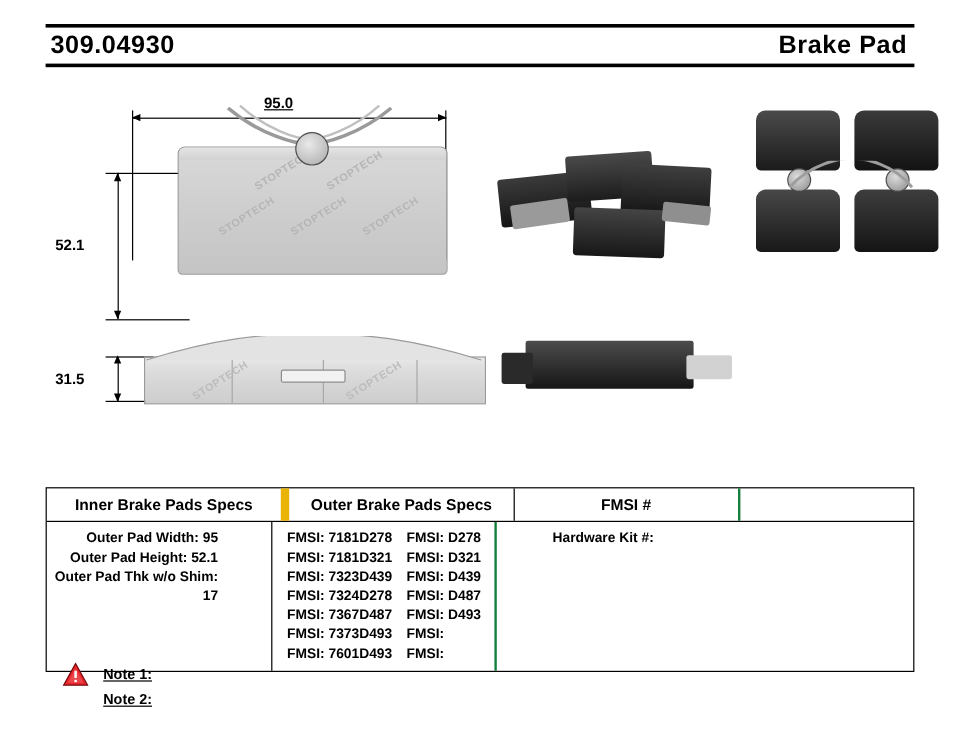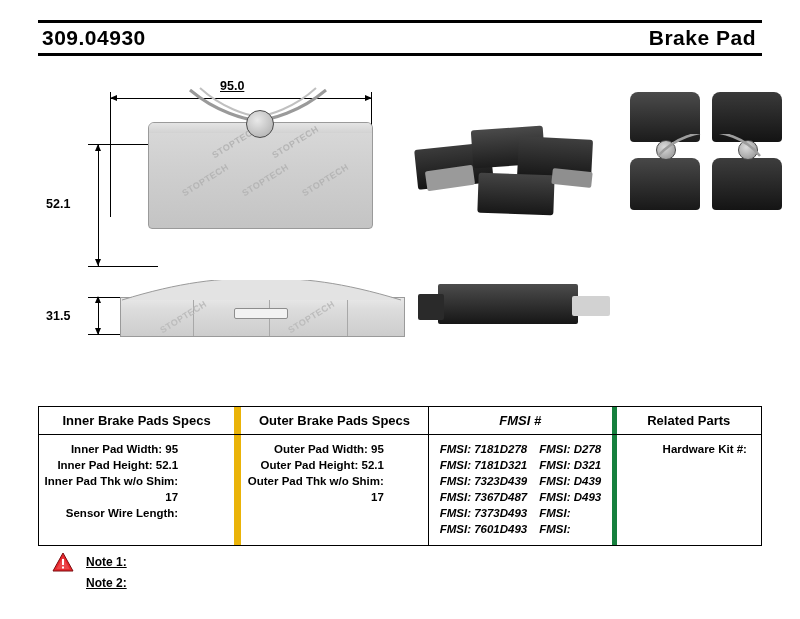--- a/index.html
+++ b/index.html
@@ -49,21 +49,21 @@
   }
   .thead{display:flex;border-bottom:1px solid #000;}
   .thead .cell{
     font-size:13px;font-weight:bold;text-align:center;padding:6px 2px;
     box-sizing:border-box;
   }
   .tbody{display:flex;min-height:110px;}
   .tbody .cell{box-sizing:border-box;padding:6px 4px;font-size:11.5px;}
   .c1{width:28%;border-right:7px solid #eab308;}
   .c2{width:26%;border-right:1px solid #000;}
-  .c3{width:26%;border-right:5px solid #15803d;font-style:italic;}
+  .c3{width:26%;border-right:2px solid #15803d;}
   .c4{width:20%;}
   .spec-line{text-align:right;padding-right:52px;line-height:16px;font-weight:bold;font-size:11.5px;}
   .spec-line.c2row{padding-right:40px;}
   .fmsi-row{display:flex;line-height:16px;font-weight:bold;}
   .fmsi-a{width:58%;text-align:right;padding-right:6px;}
   .fmsi-b{width:42%;text-align:left;padding-left:6px;}
   .related{font-weight:bold;font-size:11.5px;padding-left:6px;line-height:16px;margin-left:36px;}
 
   
   .notes{position:absolute;left:52px;top:551px;font-size:12px;font-weight:bold;}
@@ -191,49 +191,46 @@
       <div class="shim" style="left:154px;top:16px;width:38px;height:20px;background:#d2d2d2;border-radius:2px;"></div>
     </div>
 
   </div>
 
   <div class="table">
     <div class="thead">
       <div class="cell c1">Inner Brake Pads Specs</div>
       <div class="cell c2">Outer Brake Pads Specs</div>
       <div class="cell c3">FMSI #</div>
-      <div class="cell c4">Related Parts</div>
     </div>
     <div class="tbody">
 
-      <div class="cell c1">
-        <div class="spec-line">Inner Pad Width: 95</div>
-        <div class="spec-line">Inner Pad Height: 52.1</div>
-        <div class="spec-line">Inner Pad Thk w/o Shim: 17</div>
-        <div class="spec-line">Sensor Wire Length:</div>
-      </div>
 
       <div class="cell c2">
         <div class="spec-line c2row">Outer Pad Width: 95</div>
         <div class="spec-line c2row">Outer Pad Height: 52.1</div>
         <div class="spec-line c2row">Outer Pad Thk w/o Shim: 17</div>
       </div>
 
       <div class="cell c3">
         <div class="fmsi-row">
           <span class="fmsi-a">FMSI:  7181D278</span>
           <span class="fmsi-b">FMSI:  D278</span>
         </div>
         <div class="fmsi-row">
           <span class="fmsi-a">FMSI:  7181D321</span>
           <span class="fmsi-b">FMSI:  D321</span>
         </div>
         <div class="fmsi-row">
           <span class="fmsi-a">FMSI:  7323D439</span>
           <span class="fmsi-b">FMSI:  D439</span>
+        </div>
+        <div class="fmsi-row">
+          <span class="fmsi-a">FMSI:  7324D278</span>
+          <span class="fmsi-b">FMSI:  D487</span>
         </div>
         <div class="fmsi-row">
           <span class="fmsi-a">FMSI:  7367D487</span>
           <span class="fmsi-b">FMSI:  D493</span>
         </div>
         <div class="fmsi-row">
           <span class="fmsi-a">FMSI:  7373D493</span>
           <span class="fmsi-b">FMSI:</span>
         </div>
         <div class="fmsi-row">

